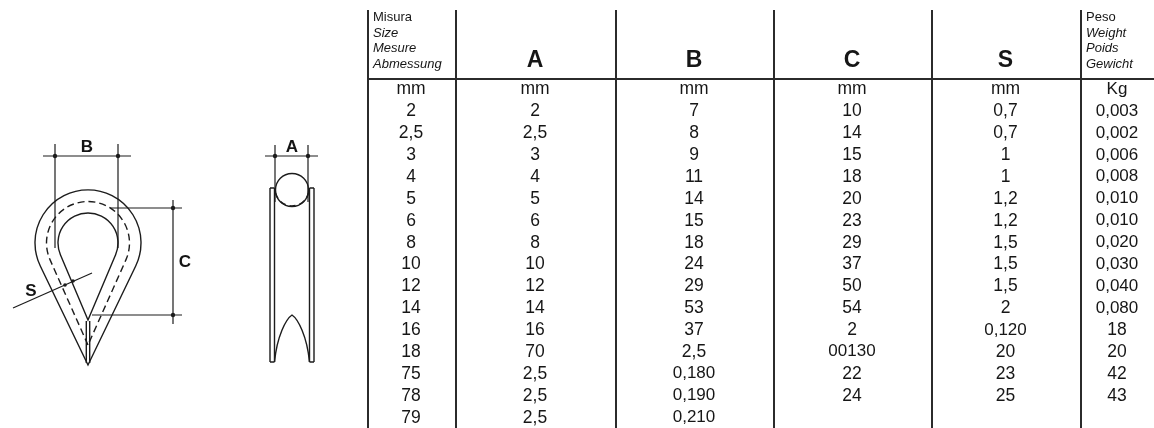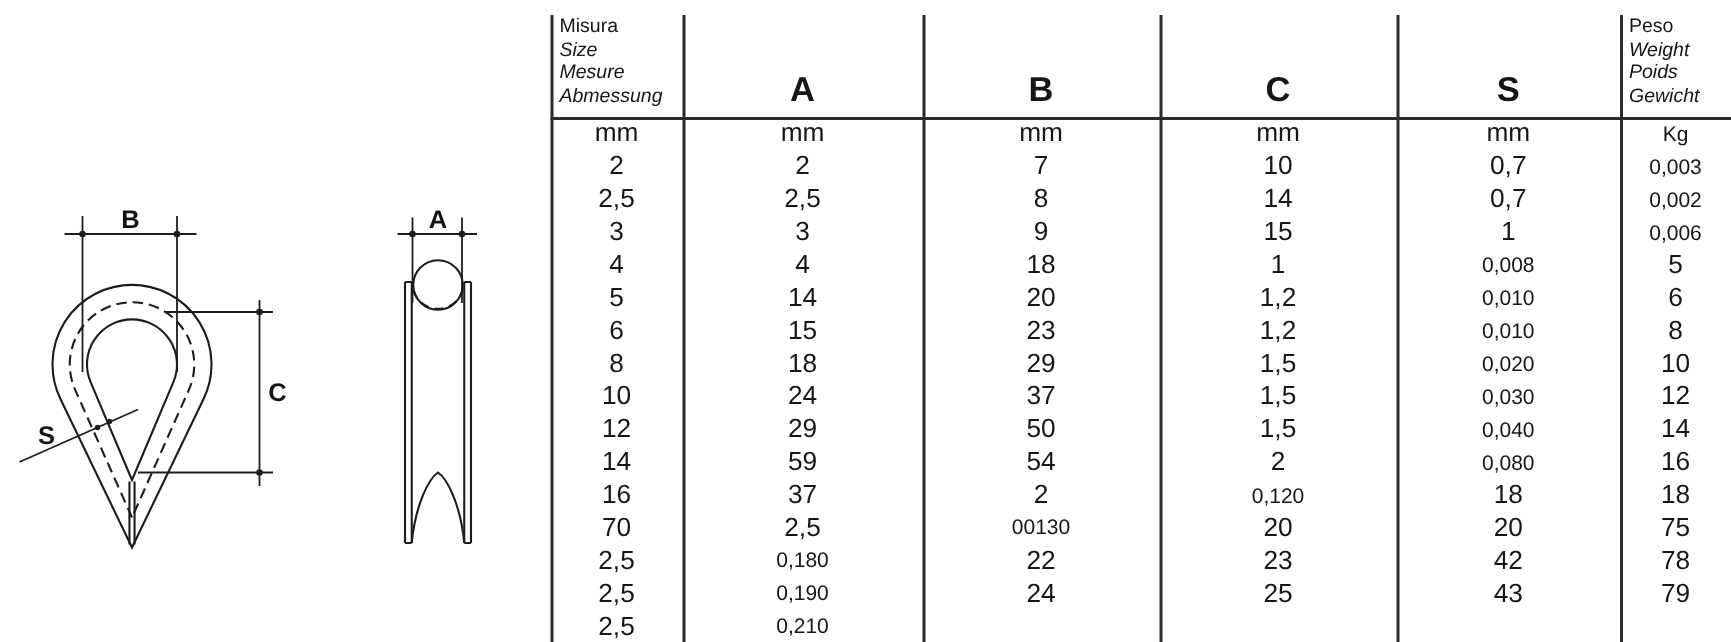--- a/index.html
+++ b/index.html
@@ -36,21 +36,21 @@
   .h-dim{
     display:flex;align-items:flex-end;justify-content:center;
     padding-bottom:5px;
     font-weight:bold;font-size:23px;
   }
   .cell{
     display:flex;align-items:center;justify-content:center;
     font-size:17.5px;
     white-space:nowrap;
   }
-  .cell.kgcol{font-size:14px;}
+  .cell.kgcol{font-size:17px;}
 </style>
 </head>
 <body>
 
 <div class="page">
 
   <div class="drawing" style="left:0;top:130px;">
     <svg width="220" height="298" viewBox="0 0 220 298">
       <g fill="none" stroke="#1c1c1c" stroke-width="1.4">
 
@@ -162,20 +162,21 @@
         <div class="cell">0,7</div>
         <div class="cell kgcol">0,002</div>
         <div class="cell">3</div>
         <div class="cell">3</div>
         <div class="cell">9</div>
         <div class="cell">15</div>
         <div class="cell">1</div>
         <div class="cell kgcol">0,006</div>
         <div class="cell">4</div>
         <div class="cell">4</div>
+        <div class="cell">11</div>
         <div class="cell">18</div>
         <div class="cell">1</div>
         <div class="cell kgcol">0,008</div>
         <div class="cell">5</div>
         <div class="cell">5</div>
         <div class="cell">14</div>
         <div class="cell">20</div>
         <div class="cell">1,2</div>
         <div class="cell kgcol">0,010</div>
         <div class="cell">6</div>
@@ -197,21 +198,21 @@
         <div class="cell">1,5</div>
         <div class="cell kgcol">0,030</div>
         <div class="cell">12</div>
         <div class="cell">12</div>
         <div class="cell">29</div>
         <div class="cell">50</div>
         <div class="cell">1,5</div>
         <div class="cell kgcol">0,040</div>
         <div class="cell">14</div>
         <div class="cell">14</div>
-        <div class="cell">59</div>
+        <div class="cell">53</div>
         <div class="cell">54</div>
         <div class="cell">2</div>
         <div class="cell kgcol">0,080</div>
         <div class="cell">16</div>
         <div class="cell">16</div>
         <div class="cell">37</div>
         <div class="cell">2</div>
         <div class="cell kgcol">0,120</div>
         <div class="cell">18</div>
         <div class="cell">18</div>

